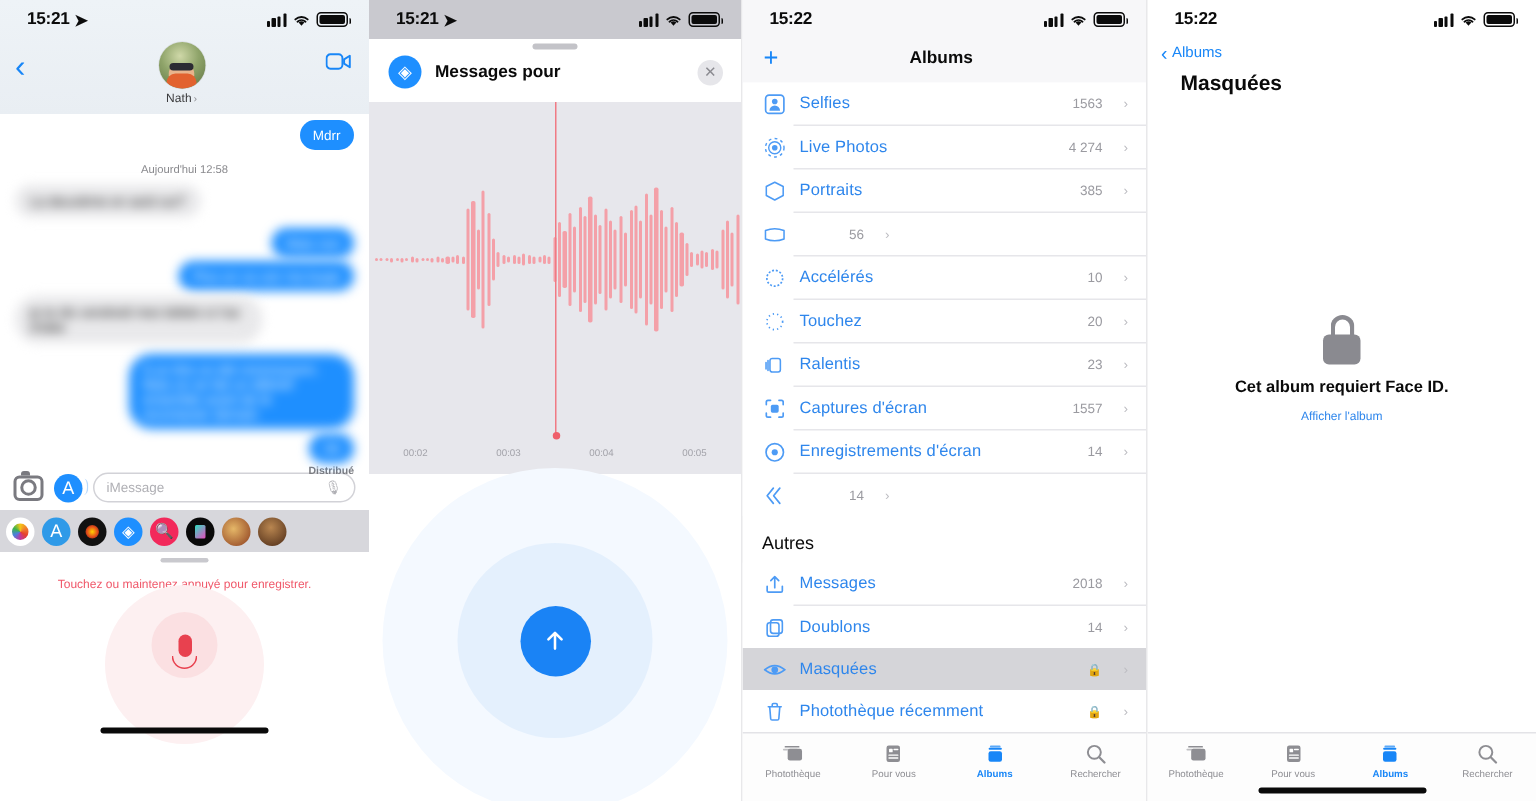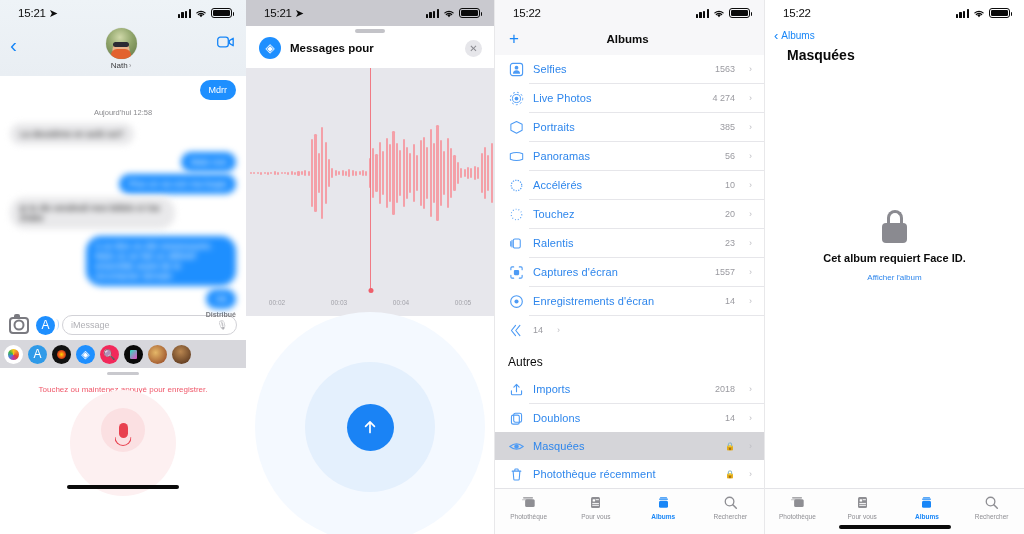--- a/index.html
+++ b/index.html
@@ -15,21 +15,21 @@
   .panel { position: relative; height: 534px; overflow: hidden; background: #fff; flex: 0 0 auto; }
   .p1 { width: 246px; }
   .p2 { width: 248px; background:#fff; }
   .p3 { width: 270px; border-left: 1px solid #e8e8ea; }
   .p4 { width: 260px; border-left: 1px solid #e8e8ea; }
 
   
   .statusbar {
     height: 26px; display: flex; align-items: center;
     justify-content: space-between; padding: 0 14px 0 18px;
-    font-size: 11.5px; font-weight: normal; color: #0b0b0b; gap: 12px;
+    font-size: 11.5px; font-weight: bold; color: #0b0b0b; gap: 12px;
   }
   .sb-left { display: flex; align-items: center; gap: 3px; letter-spacing:-0.2px;}
   .sb-right { display: flex; align-items: center; gap: 4px; }
   .loc-arrow { display:inline-block; transform: rotate(0deg); font-size: 11px; }
   .bars { display: flex; align-items: flex-end; gap: 1.2px; height: 9px; }
   .bars i { display:block; width: 2.4px; background: #0b0b0b; border-radius: .6px; }
   .bars i:nth-child(1){height:3.5px}
   .bars i:nth-child(2){height:5.3px}
   .bars i:nth-child(3){height:7px}
   .bars i:nth-child(4){height:9px}
@@ -123,21 +123,21 @@
   
   .ph-nav{display:flex;align-items:center;justify-content:space-between;padding:4px 14px 8px;background:#f7f7f9;}
   .plus{color:#1886f7;font-size:17px;line-height:1;}
   .ph-title{font-size:11.5px;font-weight:bold;color:#0b0b0b;}
   .ph-spacer{width:14px;}
   .albist{background:#fff;}
   .alrow{display:flex;align-items:center;gap:9px;padding:6px 12px 6px 13px;position:relative;}
   .alrow.sel{background:#d5d5d9;}
   .alrow .ico{width:16px;height:16px;flex:0 0 auto;color:#4d9bf5;display:flex;align-items:center;justify-content:center;}
   .alrow .lbl{flex:1;font-size:11px;color:#2e86ec;letter-spacing:.1px;}
-  .alrow .cnt{font-size:9px;color:#9a9aa0;}
+  .alrow .cnt{font-size:9px;color:#9a9aa0;margin-left:33px;}
   .alrow .chev{font-size:9px;color:#bdbdc2;margin-left:5px;}
   .alrow .lock{font-size:8px;color:#8a8a90;}
   .divider{height:1px;background:#e6e6ea;margin-left:34px;}
   .sect-hdr{font-size:12px;font-weight:normal;color:#0b0b0b;padding:11px 13px 6px;}
   .tabbar{position:absolute;bottom:0;left:0;right:0;height:46px;border-top:1px solid #e3e3e7;background:#fdfdfd;display:flex;align-items:flex-start;padding-top:5px;}
   .tab{flex:1;display:flex;flex-direction:column;align-items:center;gap:3px;}
   .tab .tico{height:16px;display:flex;align-items:center;justify-content:center;color:#8e8e93;}
   .tab .tlbl{font-size:6.5px;color:#8e8e93;}
   .tab.active .tico,.tab.active .tlbl{color:#1886f7;}
   .tab.active .tlbl{font-weight:bold;}
@@ -459,21 +459,20 @@
           <span class="cnt">385</span>
           <span class="chev">›</span>
         </div>
         <div class="divider"></div>
         <div class="alrow">
           <span class="ico">
             <svg width="15" height="15" viewBox="0 0 16 16">
               <path d="M1.4 5 Q8 2.4 14.6 5 V11 Q8 13.6 1.4 11 Z" stroke="#4d9bf5" stroke-width="1.1" fill="none" stroke-linejoin="round"></path>
             </svg>
           </span>
-          <span class="lbl">Panoramas</span>
           <span class="cnt">56</span>
           <span class="chev">›</span>
         </div>
         <div class="divider"></div>
         <div class="alrow">
           <span class="ico">
             <svg width="15" height="15" viewBox="0 0 16 16">
               <circle cx="8" cy="8" r="5.6" stroke="#4d9bf5" stroke-width="1.2" fill="none" stroke-dasharray="1.4 1.3"></circle>
             </svg>
           </span>
@@ -541,21 +540,21 @@
       </div>
     <div class="sect-hdr">Autres</div>
     <div class="albist" id="albums-others">
         <div class="alrow">
           <span class="ico">
             <svg width="15" height="15" viewBox="0 0 16 16">
               <path d="M8 10.4 V2.6 M5.2 5.4 L8 2.6 L10.8 5.4" stroke="#4d9bf5" stroke-width="1.2" fill="none" stroke-linecap="round" stroke-linejoin="round"></path>
               <path d="M2.6 9.4 v3.2 a1 1 0 0 0 1 1 h8.8 a1 1 0 0 0 1-1 V9.4" stroke="#4d9bf5" stroke-width="1.2" fill="none" stroke-linecap="round"></path>
             </svg>
           </span>
-          <span class="lbl">Imports</span>
+          <span class="lbl">Messages</span>
           <span class="cnt">2018</span>
           <span class="chev">›</span>
         </div>
         <div class="divider"></div>
         <div class="alrow">
           <span class="ico">
             <svg width="15" height="15" viewBox="0 0 16 16">
               <rect x="5" y="2.4" width="8.4" height="9.6" rx="1.8" stroke="#4d9bf5" stroke-width="1.15" fill="none"></rect>
               <rect x="2.6" y="4.4" width="8.4" height="9.6" rx="1.8" stroke="#4d9bf5" stroke-width="1.15" fill="none"></rect>
             </svg>

